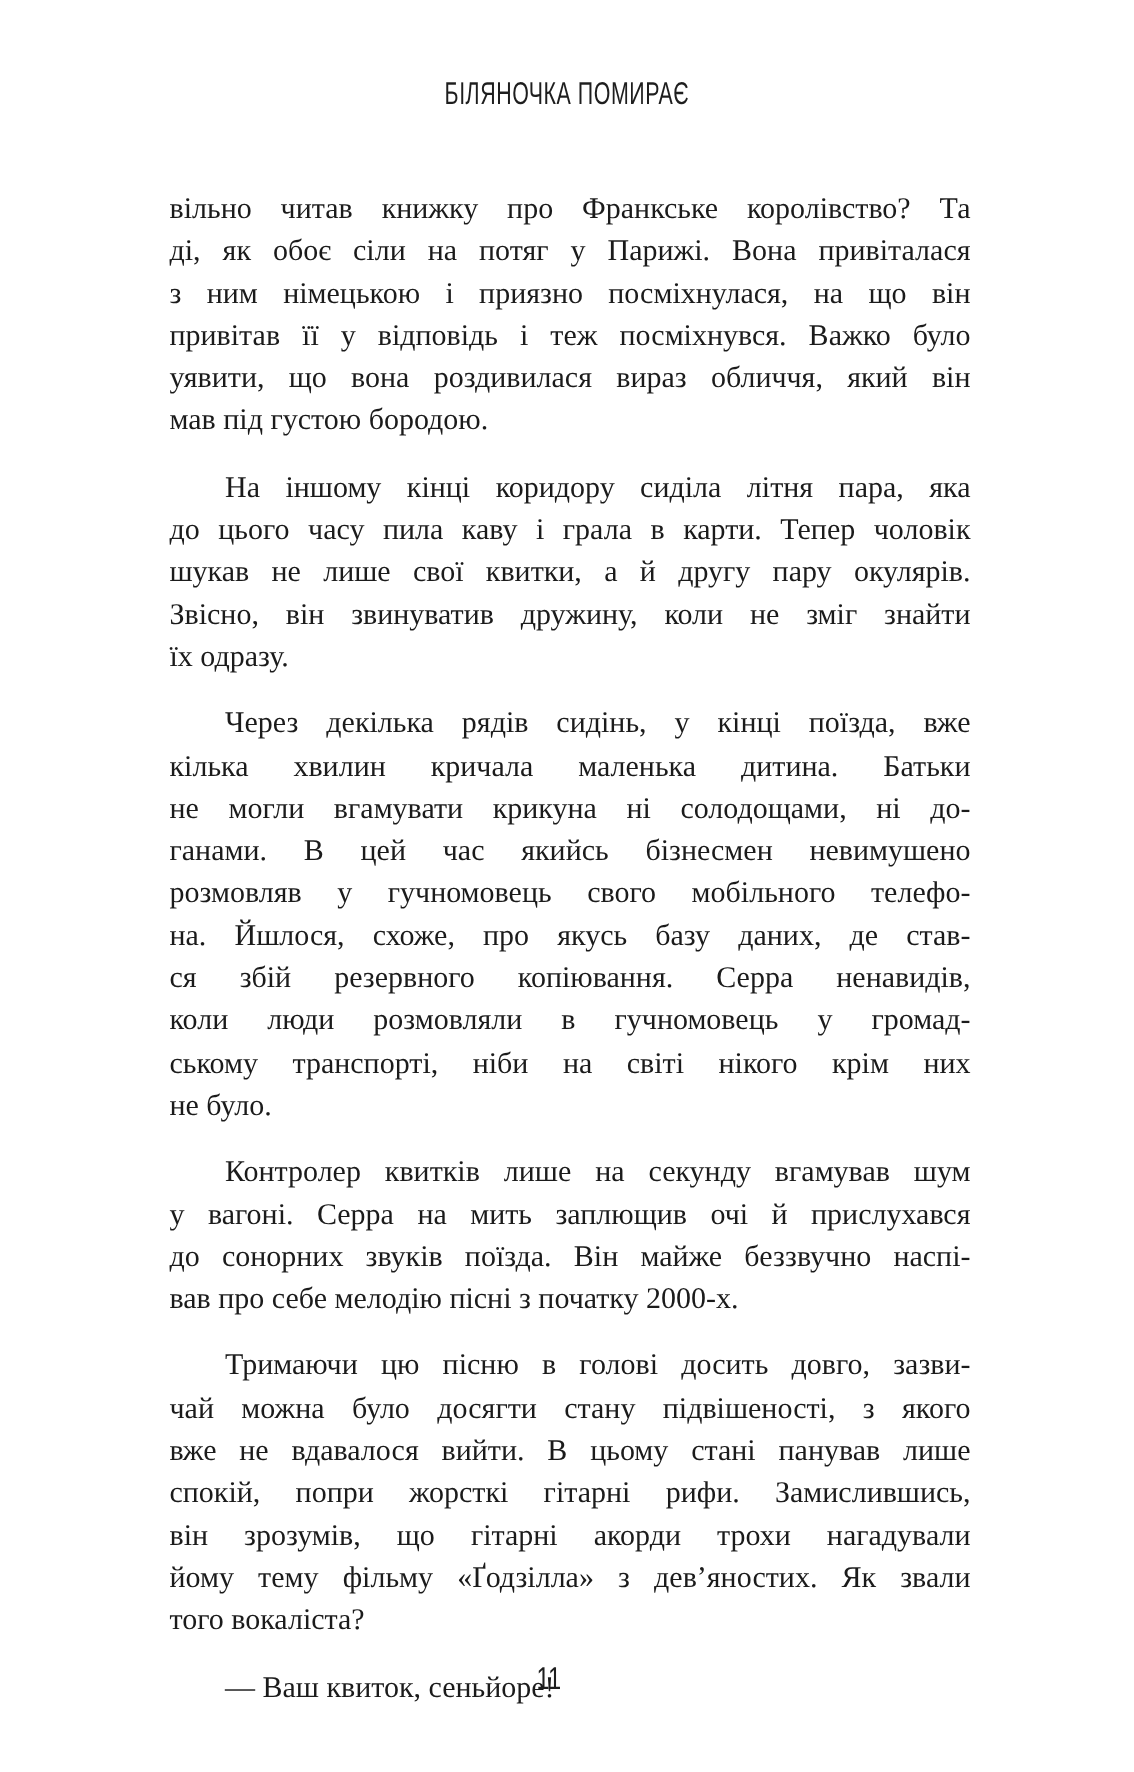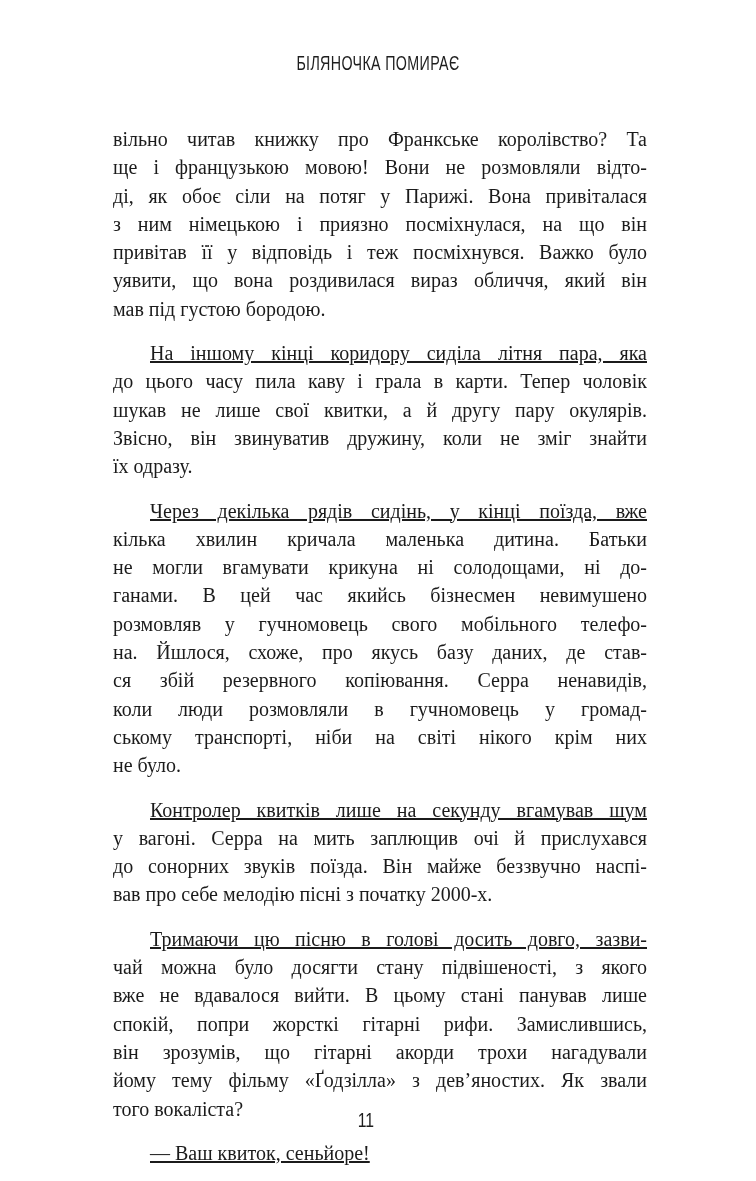--- a/index.html
+++ b/index.html
@@ -49,21 +49,20 @@
   }
   .line {
     height: 28.3px;
     line-height: 28.3px;
     text-align: justify;
     text-align-last: justify;
     overflow: visible;
   }
   .line.indent {
     padding-left: 37px;
-    text-decoration: underline;
   }
   .line.last {
     text-align-last: left;
   }
   .page-footer {
     position: absolute;
     top: 1108px;
     left: 0;
     width: 731px;
     text-align: center;
@@ -81,21 +80,20 @@
 
 <div class="page" style="--page-bg: #ffffff; --text-color: #1b1b1b;">
 
   <div class="running-header">
     <span class="condensed">БІЛЯНОЧКА ПОМИРАЄ</span>
   </div>
 
   <main class="body-text">
       <div class="paragraph">
         <div class="line">вільно читав книжку про Франкське королівство? Та</div>
-        <div class="line">ще і французькою мовою! Вони не розмовляли відто-</div>
         <div class="line">ді, як обоє сіли на потяг у Парижі. Вона привіталася</div>
         <div class="line">з ним німецькою і приязно посміхнулася, на що він</div>
         <div class="line">привітав її у відповідь і теж посміхнувся. Важко було</div>
         <div class="line">уявити, що вона роздивилася вираз обличчя, який він</div>
         <div class="line last">мав під густою бородою.</div>
       </div>
       <div class="paragraph">
         <div class="line indent">На іншому кінці коридору сиділа літня пара, яка</div>
         <div class="line">до цього часу пила каву і грала в карти. Тепер чоловік</div>
         <div class="line">шукав не лише свої квитки, а й другу пару окулярів.</div>

